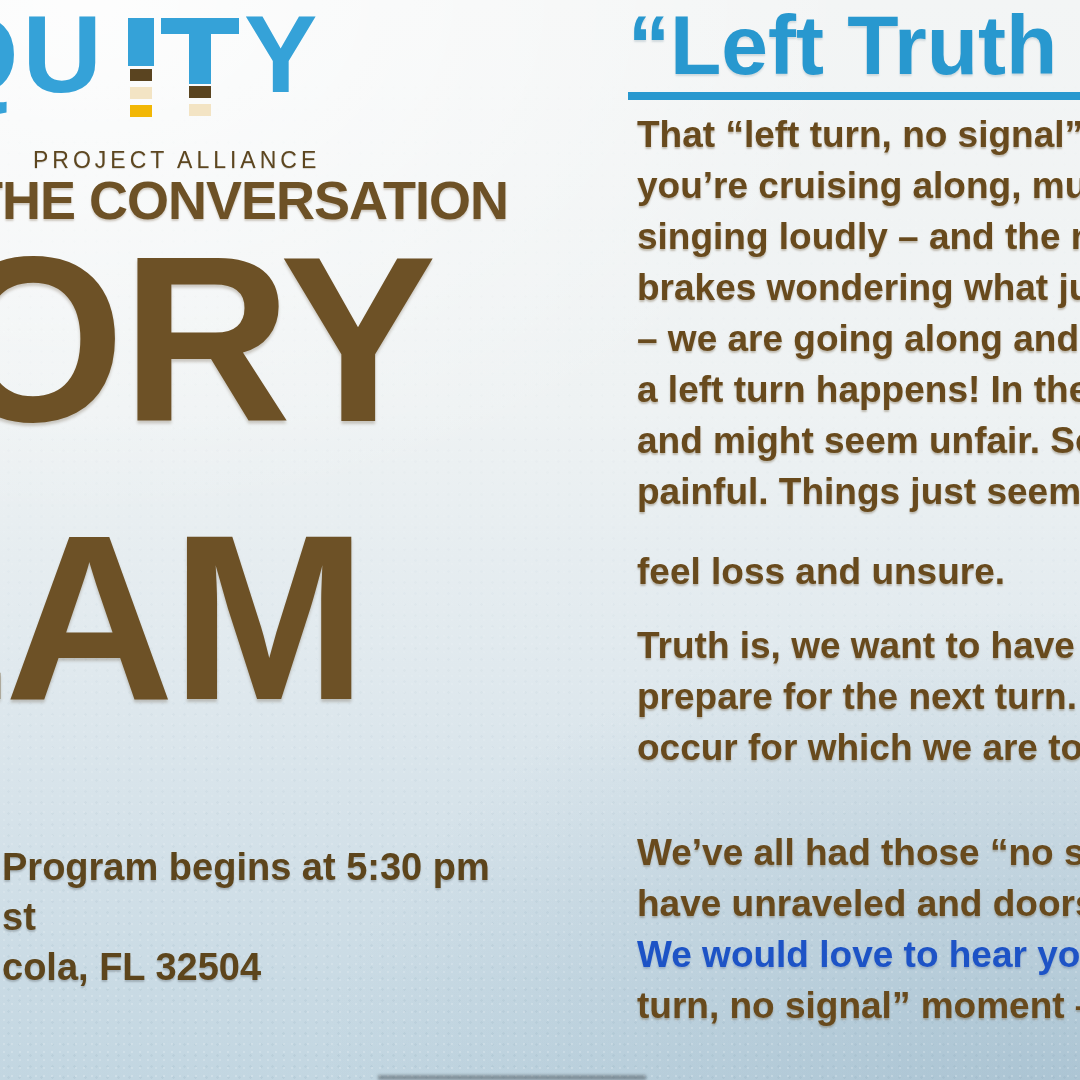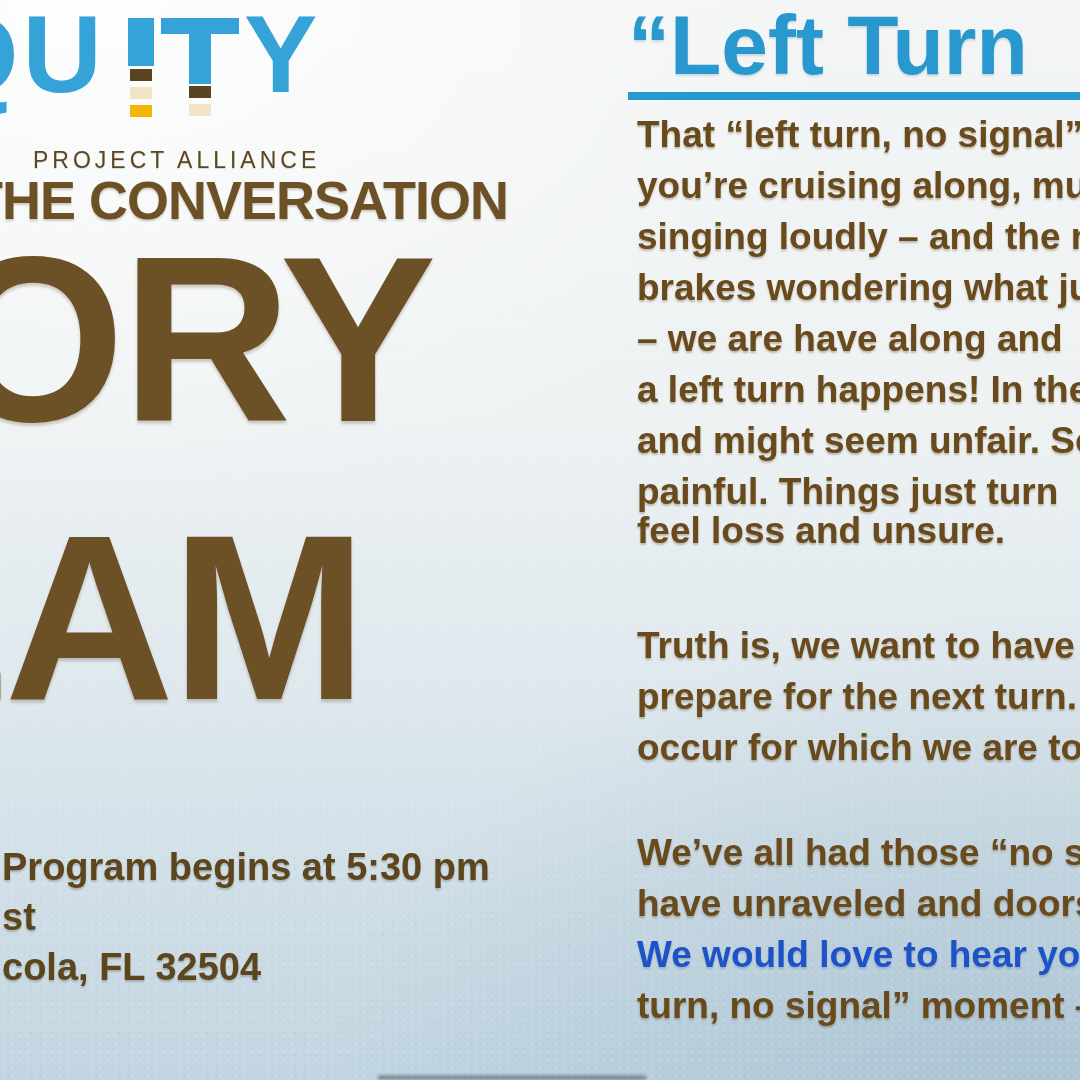--- a/index.html
+++ b/index.html
@@ -128,32 +128,32 @@
   <div class="alliance">PROJECT ALLIANCE</div>
   <div class="tagline">THE CONVERSATION</div>
 
   <div class="bigword story">ORY</div>
   <div class="bigword slam">LAM</div>
 
   <div class="detail d1">Program begins at 5:30 pm</div>
   <div class="detail d2">st</div>
   <div class="detail d3">cola, FL 32504</div>
 
-  <div class="heading">“Left Turn</div>
+  <div class="heading">“Left Truth</div>
   <div class="heading-underline"></div>
 
   <div class="bline" style="top:116px">That “left turn, no signal”</div>
   <div class="bline" style="top:167px">you’re cruising along, mu</div>
   <div class="bline" style="top:218px">singing loudly – and the n</div>
   <div class="bline" style="top:269px">brakes wondering what ju</div>
-  <div class="bline" style="top:320px">– we are have along and</div>
+  <div class="bline" style="top:320px">– we are going along and</div>
   <div class="bline" style="top:371px">a left turn happens! In the</div>
   <div class="bline" style="top:422px">and might seem unfair. So</div>
-  <div class="bline" style="top:473px">painful. Things just turn</div>
-  <div class="bline" style="top:512px">feel loss and unsure.</div>
+  <div class="bline" style="top:473px">painful. Things just seem</div>
+  <div class="bline" style="top:553px">feel loss and unsure.</div>
 
   <div class="bline" style="top:627px">Truth is, we want to have</div>
   <div class="bline" style="top:678px">prepare for the next turn.</div>
   <div class="bline" style="top:729px">occur for which we are tot</div>
 
   <div class="bline" style="top:834px">We’ve all had those “no s</div>
   <div class="bline" style="top:885px">have unraveled and doors</div>
   <div class="bline blue" style="top:936px">We would love to hear you</div>
   <div class="bline" style="top:987px">turn, no signal” moment –</div>
 

